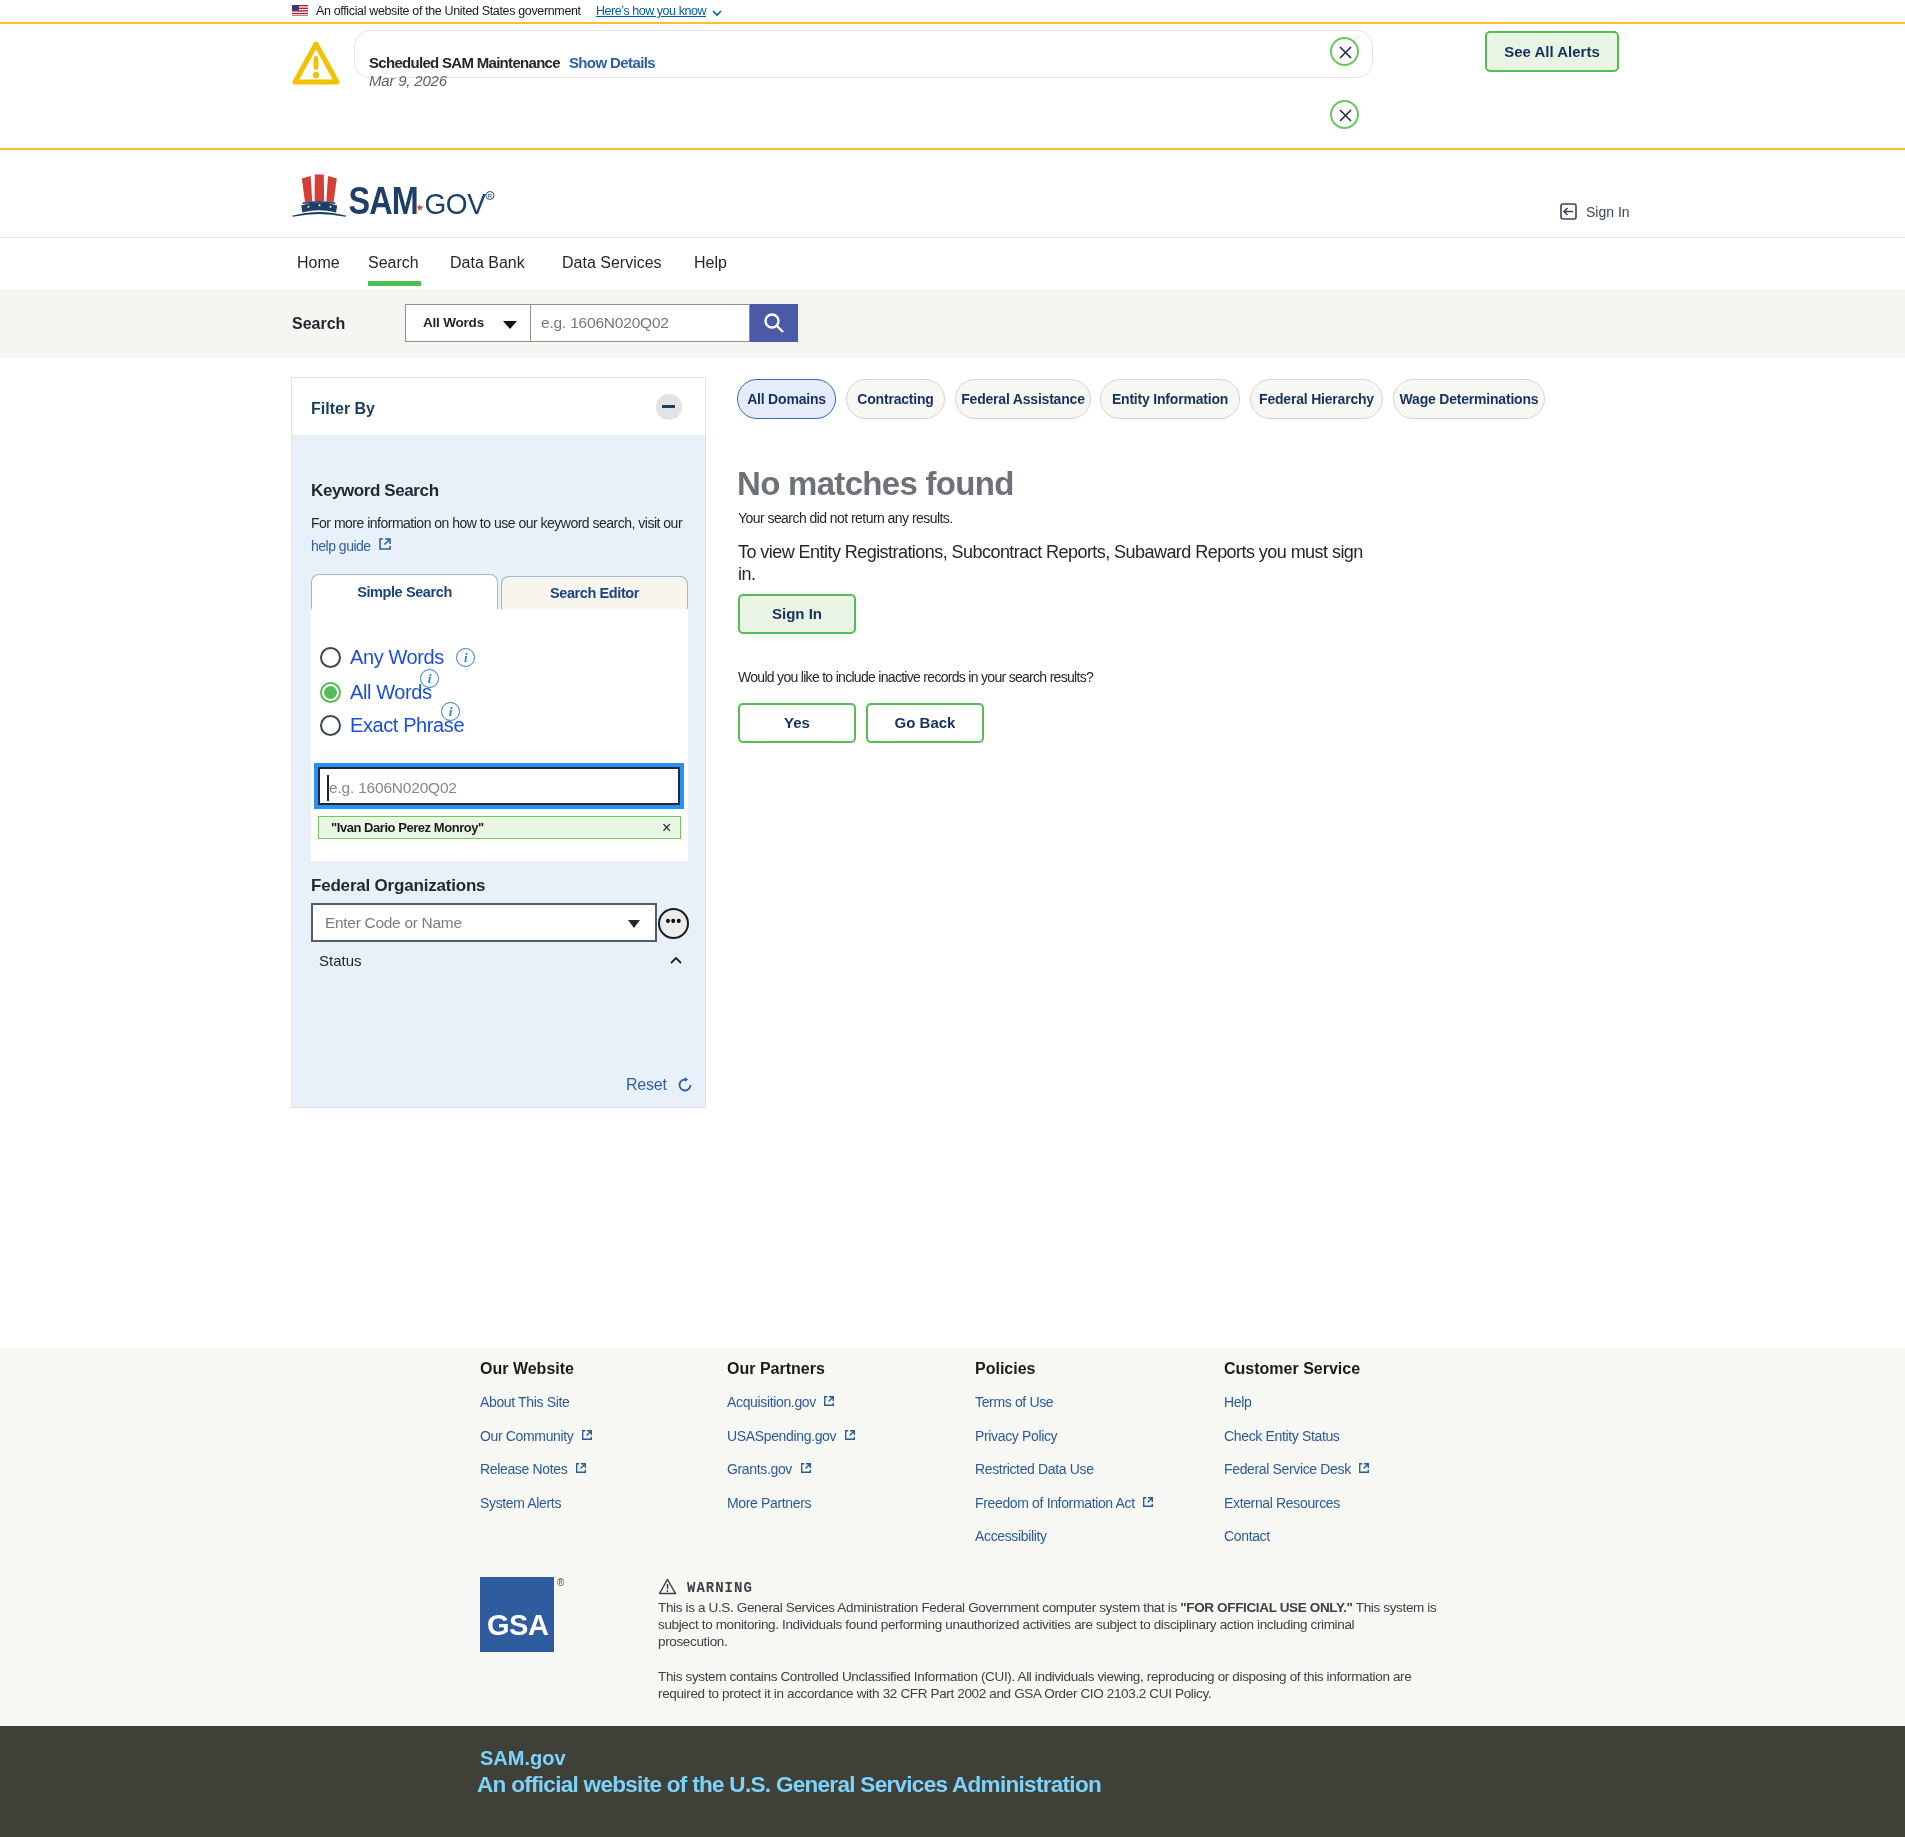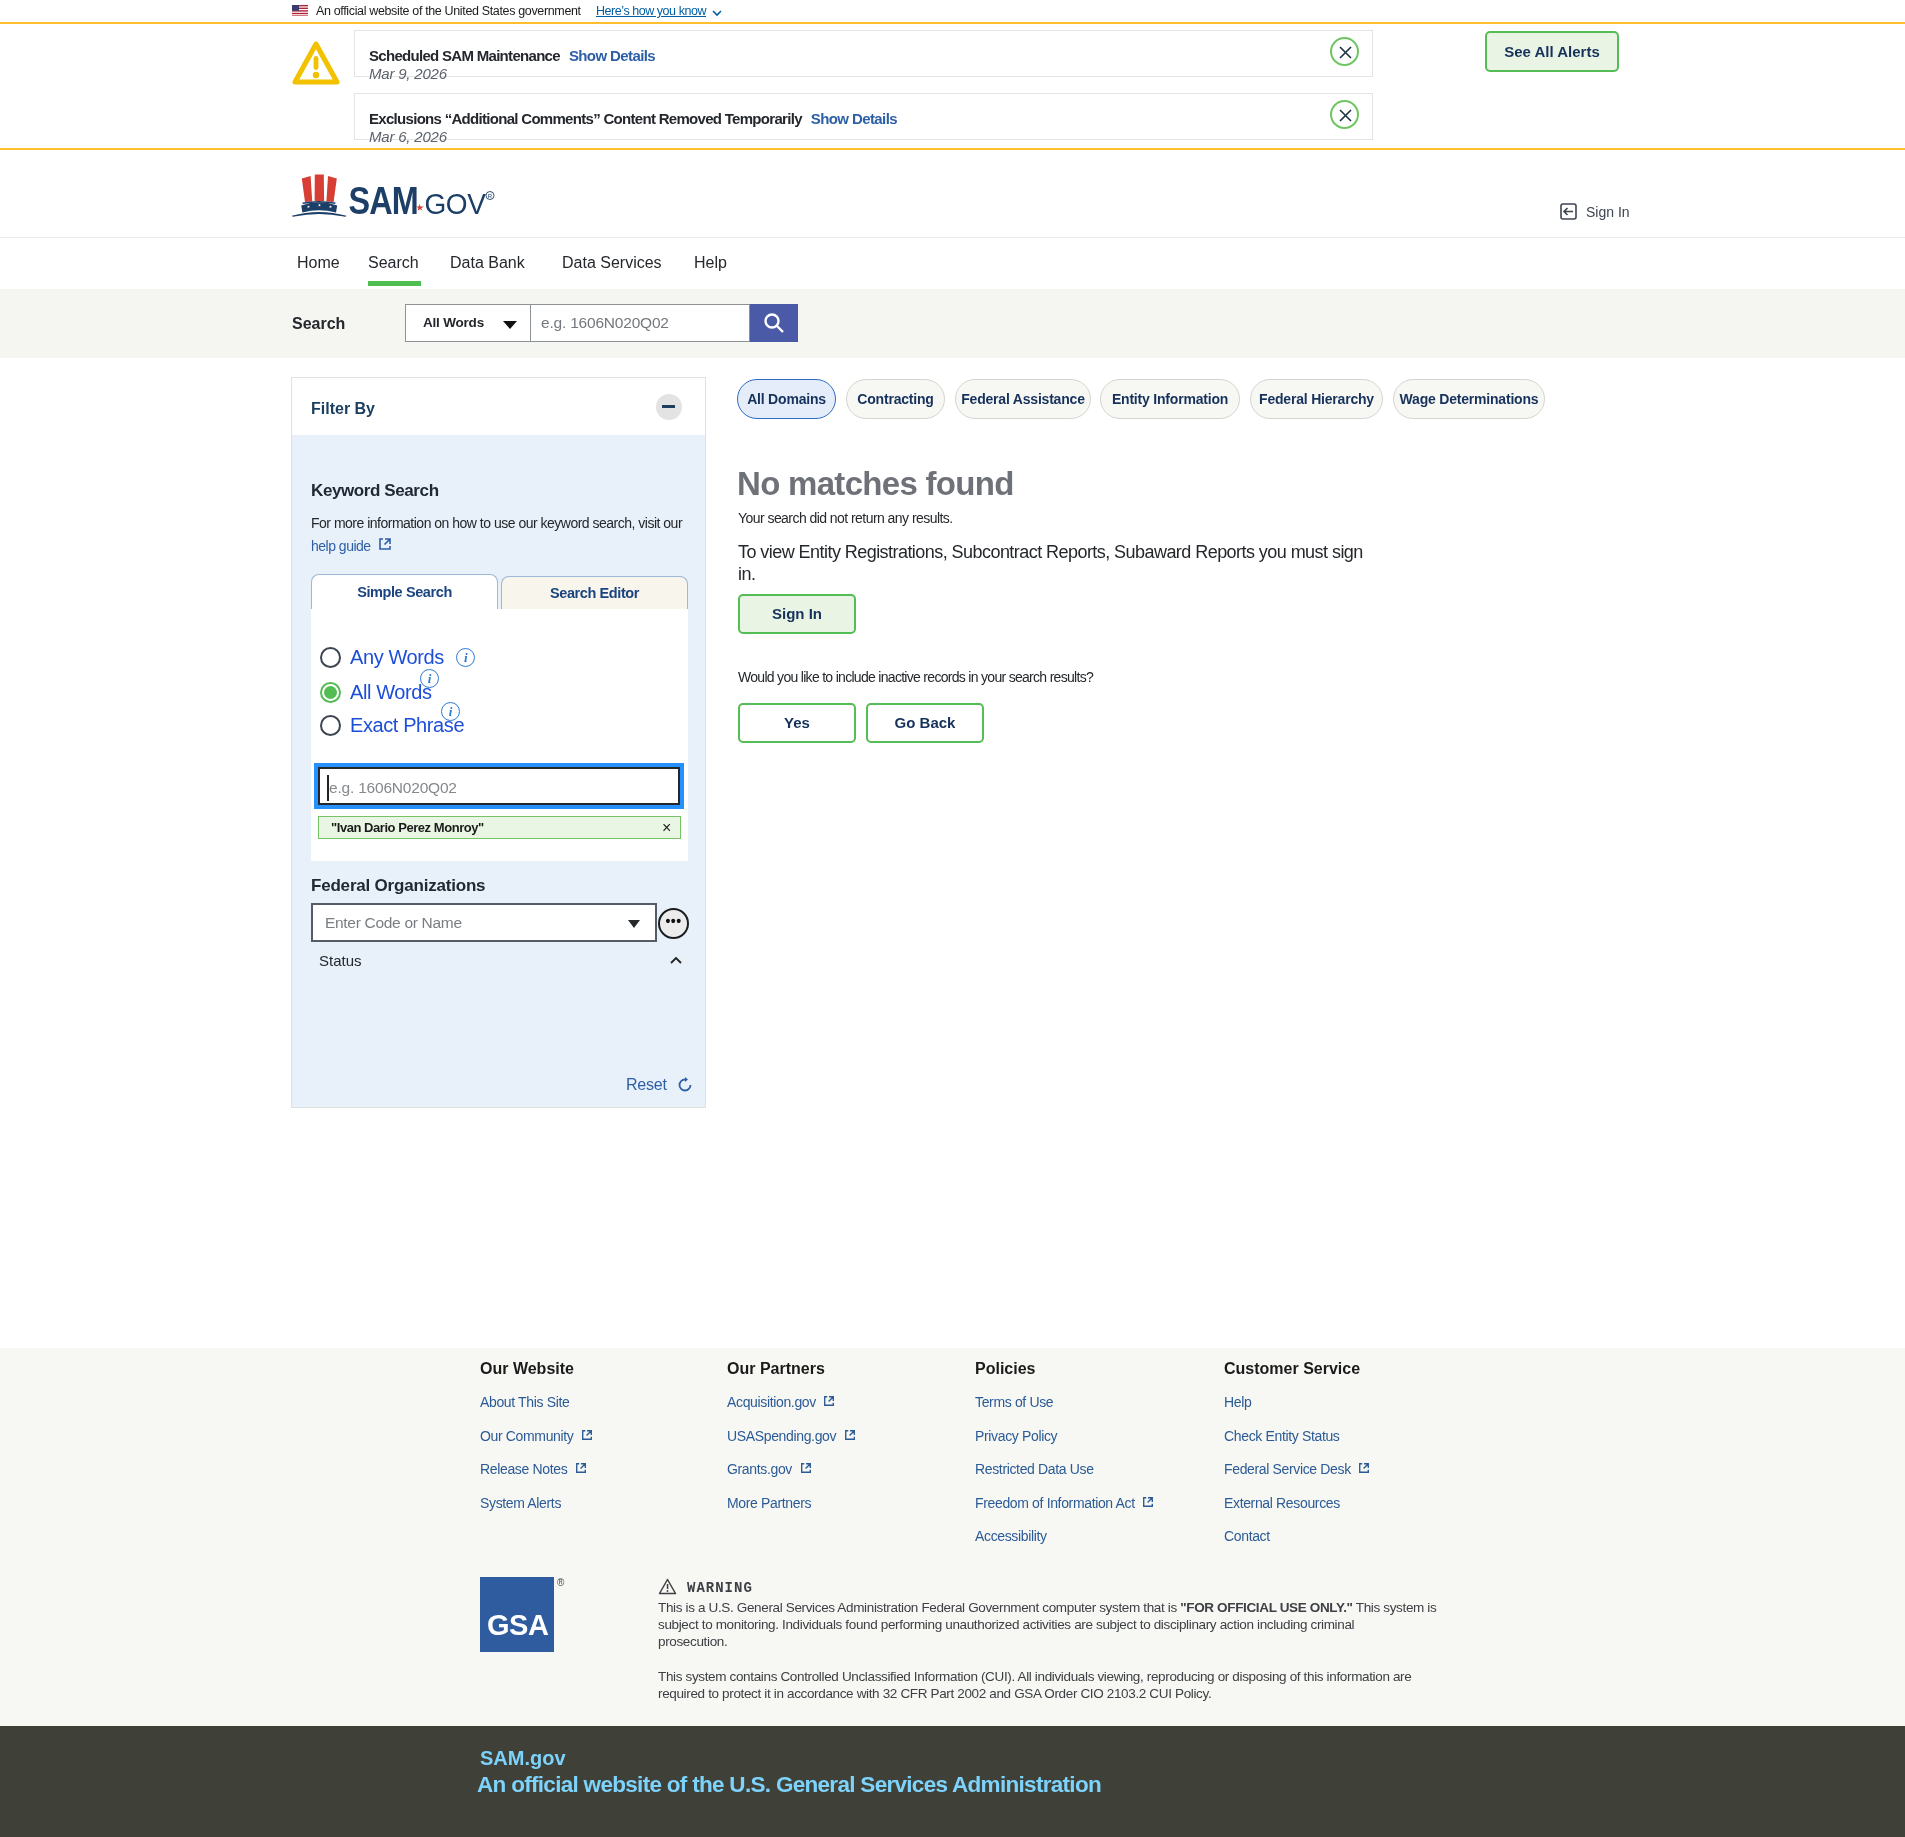--- a/index.html
+++ b/index.html
@@ -7,21 +7,21 @@
 
   
   #govbar { position:absolute; top:0; left:0; width:1905px; height:24px; background:#fff; border-bottom:2px solid #ffbe2e; font-size:12.5px; }
   #govbar .flag { position:absolute; left:292px; top:5px; width:16px; height:11px; }
   #govbar .txt { position:absolute; left:316px; top:4px; color:#1b1b1b; letter-spacing:-0.35px; }
   #govbar a.how { position:absolute; left:596px; top:4px; color:#005ea2; text-decoration:underline; letter-spacing:-0.45px; }
   #govbar .chev { position:absolute; left:712px; top:8px; width:10px; height:10px; }
 
   
   #alerts { position:absolute; top:24px; left:0; width:1905px; height:126px; background:#fff; border-bottom:2px solid #ffbe2e; }
-  .alert-card { position:absolute; left:354px; width:1019px; height:47px; background:#fff; border:1px solid #e4e4e4; border-radius:0; padding:16px 14px; }
+  .alert-card { position:absolute; left:354px; width:1019px; height:47px; background:#fff; border:1px solid #e4e4e4; border-radius:16px; padding:23px 14px; }
   .alert-title { font-size:15px; font-weight:bold; color:#24272b; letter-spacing:-0.7px; }
   .alert-title a { color:#2d5fa7; margin-left:9px; letter-spacing:-0.6px; }
   .alert-date { font-size:15px; font-style:italic; color:#5c626b; letter-spacing:-0.2px; margin-top:1px; }
   .close-btn { position:absolute; width:29px; height:29px; border:2px solid #6ec561; border-radius:50%; background:#fff; left:1330px; }
   .close-btn svg { position:absolute; left:6px; top:6px; }
   .btn-green { display:inline-block; background:#eaf4e5; border:2px solid #55bd55; border-radius:5px; color:#16325b; font-weight:bold; text-align:center; }
   #see-all { position:absolute; left:1485px; top:7px; width:134px; height:41px; font-size:15px; line-height:37px; }
 
   
   #header { position:absolute; top:152px; left:0; width:1905px; height:85px; background:#fff; }
@@ -139,24 +139,20 @@
     </svg>
   <div class="alert-card" style="top:6px;">
     <div class="alert-title">Scheduled SAM Maintenance<a href="#">Show Details</a></div>
     <div class="alert-date">Mar 9, 2026</div>
   </div>
   <div class="close-btn" style="top:13px;">
       <svg width="15" height="15" viewBox="0 0 15 15">
         <path d="M2 2 L13 13 M13 2 L2 13" stroke="#1c2f45" stroke-width="1.6"></path>
       </svg>
     </div>
-  <div class="alert-card" style="top:69px;">
-    <div class="alert-title">Exclusions “Additional Comments” Content Removed Temporarily<a href="#">Show Details</a></div>
-    <div class="alert-date">Mar 6, 2026</div>
-  </div>
   <div class="close-btn" style="top:76px;">
       <svg width="15" height="15" viewBox="0 0 15 15">
         <path d="M2 2 L13 13 M13 2 L2 13" stroke="#1c2f45" stroke-width="1.6"></path>
       </svg>
     </div>
   <a id="see-all" class="btn-green" href="#">See All Alerts</a>
 </div>
 
 <div id="header">
   <svg style="position:absolute;left:285px;top:13px" width="215" height="65" viewBox="0 0 215 65">

